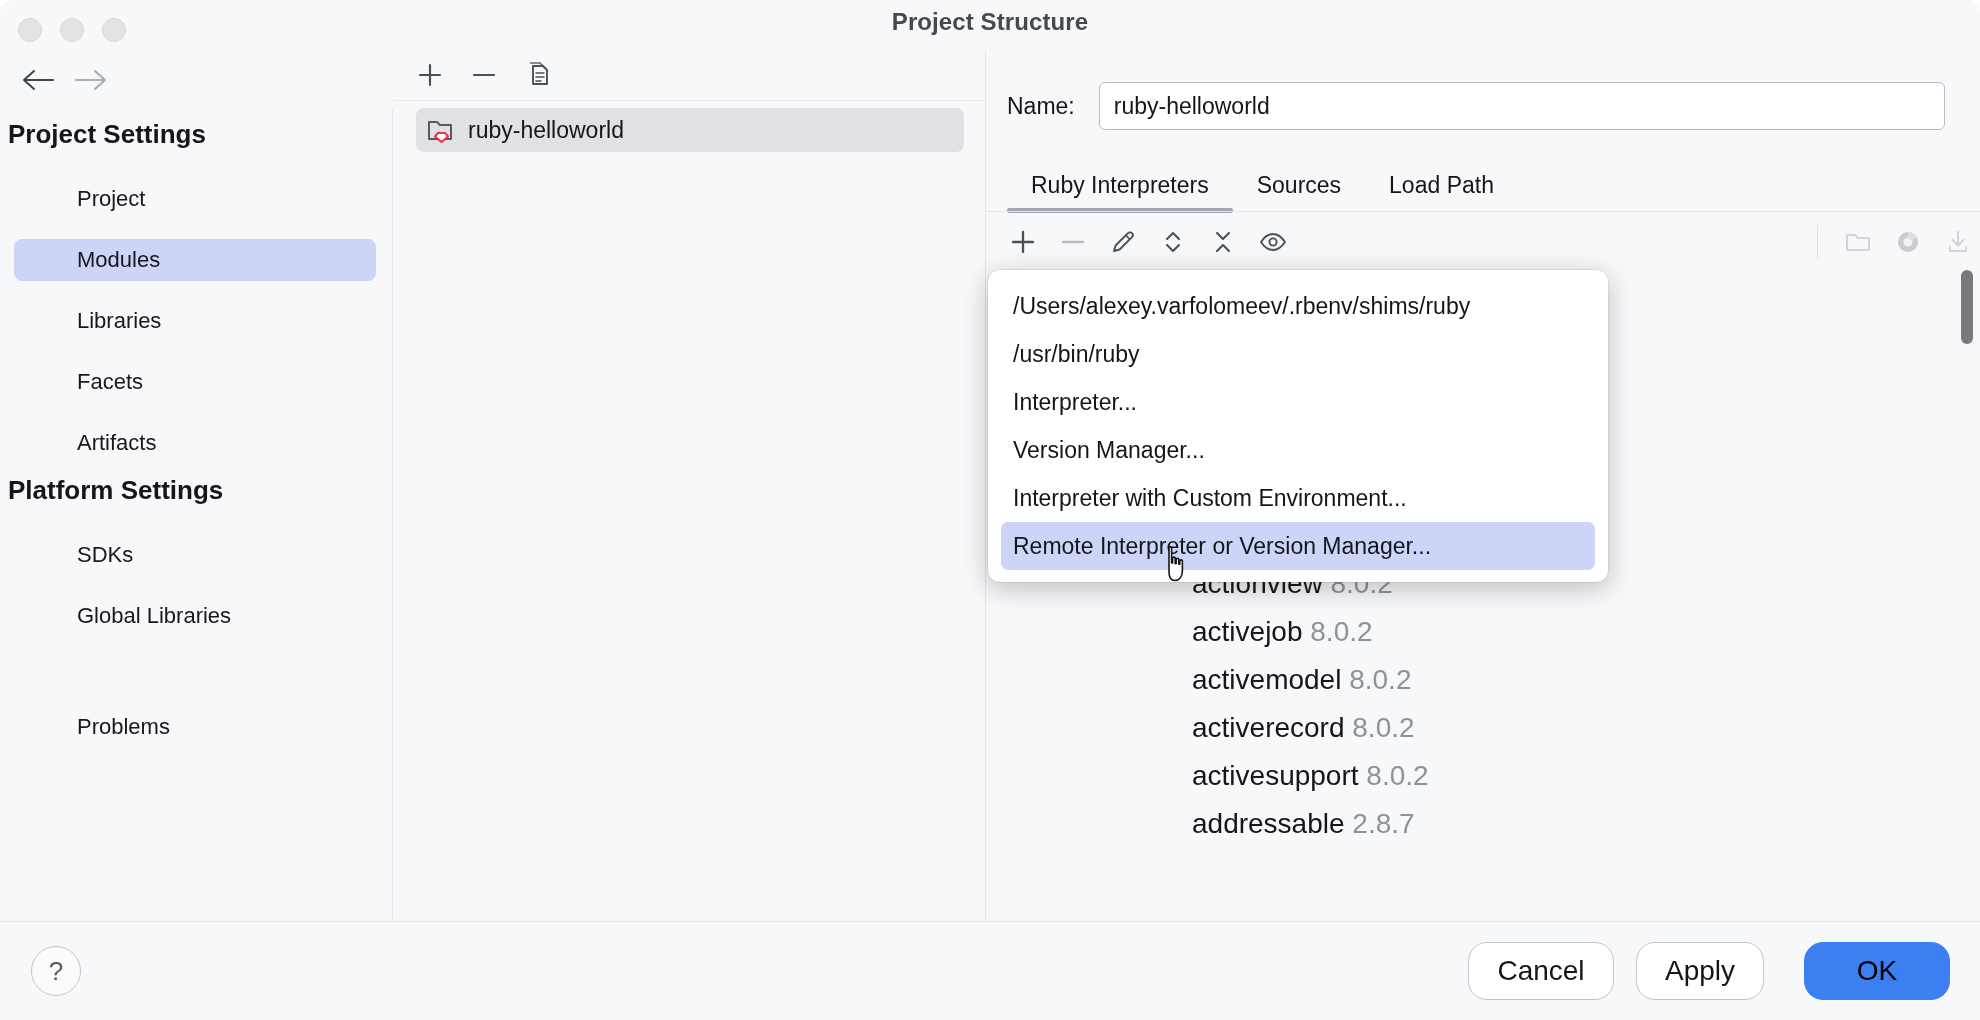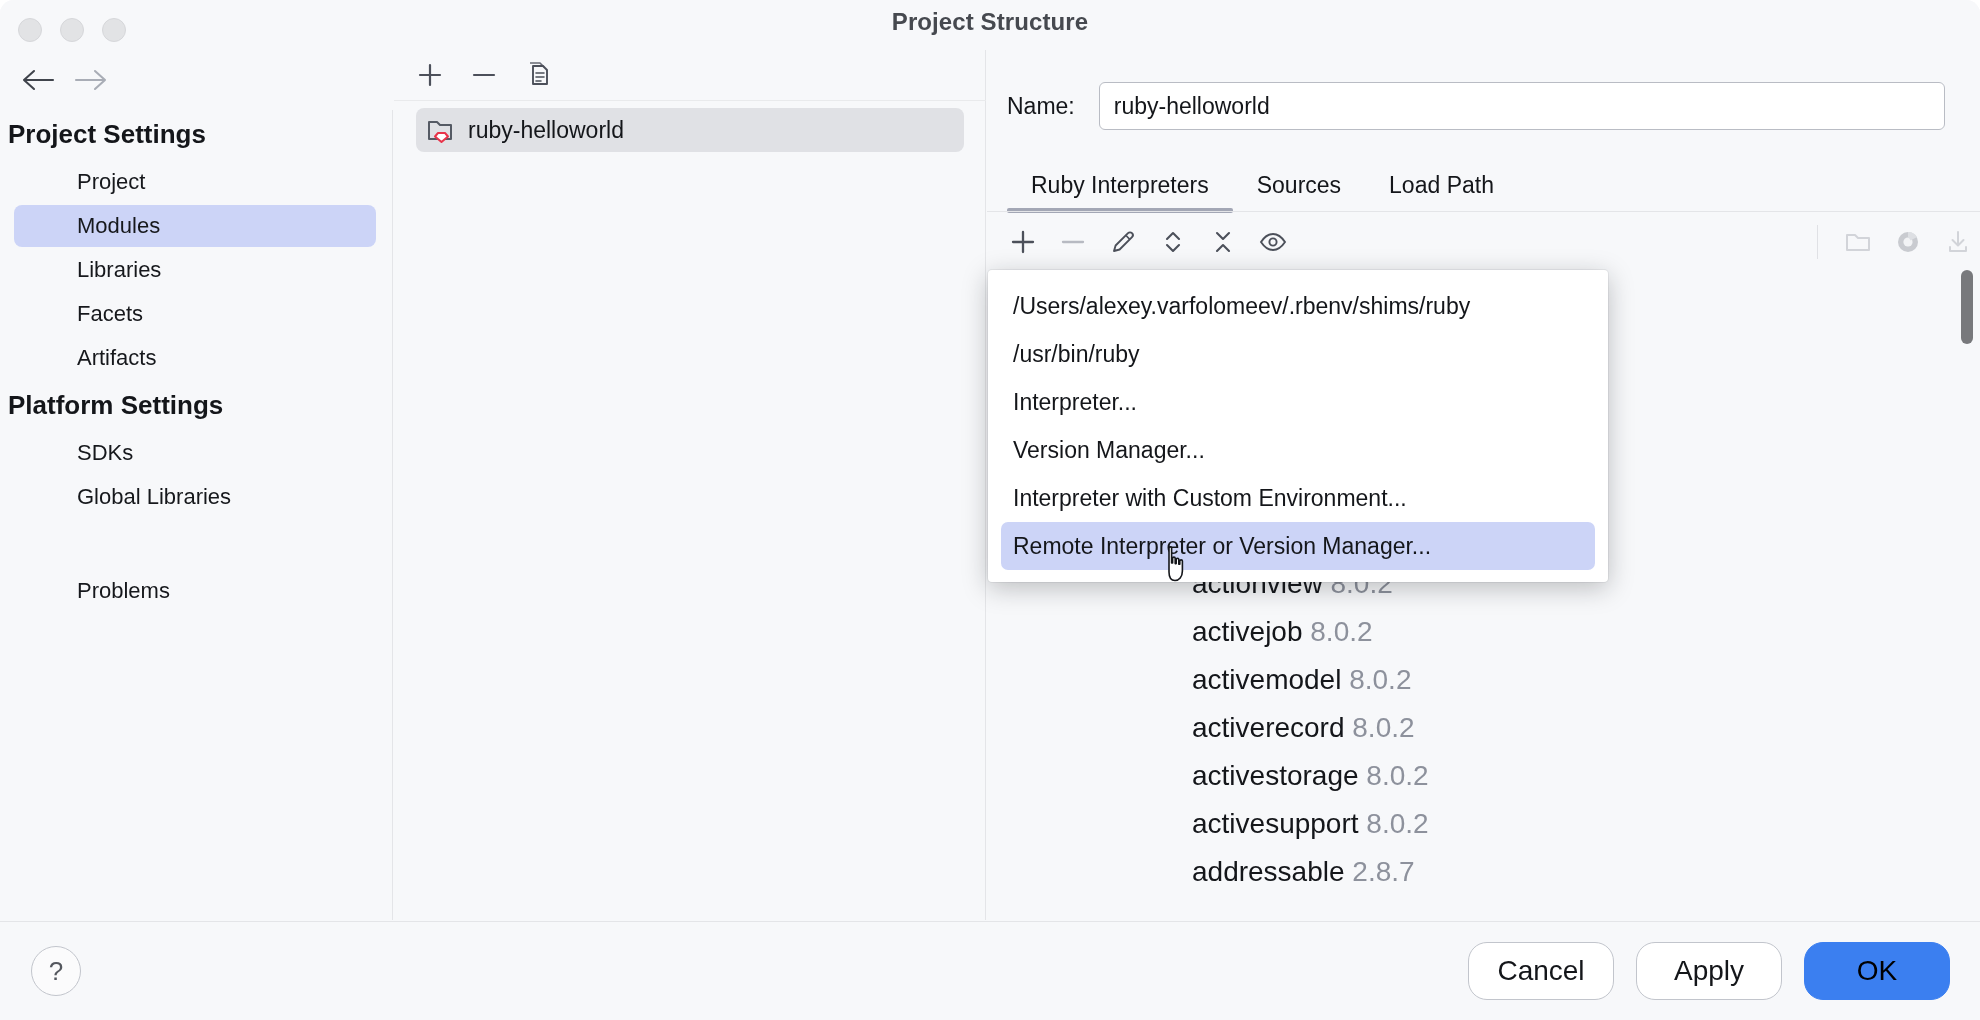--- a/index.html
+++ b/index.html
@@ -52,21 +52,21 @@
     background: #f7f8fa;
     border-right: 1px solid #e4e5e8;
   }
   .side-group {
     font-size: 26px; font-weight: bold; color: #14161a;
     padding: 9px 0 9px 8px;
   }
   .side-item {
     font-size: 22px; color: #16181c;
     height: 42px; line-height: 42px;
-    margin: 2px 16px 2px 14px;
+    margin: 19px 16px 2px 14px;
     padding-left: 63px;
     border-radius: 8px;
     white-space: nowrap;
   }
   .side-item.selected { background: #ccd4f7; }
   .side-spacer { height: 48px; }
 
   
   #midpanel {
     position: absolute; left: 394px; top: 50px; width: 592px; height: 870px;
@@ -146,21 +146,21 @@
   .gem-ver { color: #8d919c; }
   #gem-scrollbar {
     position: absolute; right: 7px; top: 270px;
     width: 12px; height: 74px; border-radius: 6px; background: #78797c;
   }
 
   
   #popup {
     position: absolute; left: 988px; top: 270px; width: 620px;
     background: #ffffff;
-    border-radius: 4px;
+    border-radius: 12px;
     box-shadow: 0 6px 26px rgba(20,22,26,.26), 0 0 0 1px rgba(20,22,26,.06);
     padding: 12px 0;
     z-index: 50;
   }
   .popup-item {
     height: 48px; line-height: 48px;
     margin: 0 13px; padding: 0 12px;
     font-size: 23px; color: #14161a;
     border-radius: 7px; white-space: nowrap;
   }
@@ -181,21 +181,21 @@
     display: flex; align-items: center; justify-content: center;
     font-size: 26px; color: #55585f;
   }
   .dlg-btn {
     position: absolute; top: 20px; height: 58px;
     border-radius: 19px; font-size: 28px;
     display: flex; align-items: center; justify-content: center;
     font-family: "Liberation Sans", sans-serif;
   }
   #btn-cancel { left: 1468px; width: 146px; background: #ffffff; border: 1px solid #c2c5cc; color: #14161a; }
-  #btn-apply  { left: 1636px; width: 146px; background: #ffffff; border: 1px solid #c2c5cc; color: #14161a; }
+  #btn-apply  { left: 1636px; width: 128px; background: #ffffff; border: 1px solid #c2c5cc; color: #14161a; }
   #btn-ok     { left: 1804px; width: 146px; background: #3b7ff0; border: 1px solid #3b7ff0; color: #000000; }
 
   svg { display: block; }
 </style>
 </head>
 <body>
 
 <div id="window">
 
   <div id="titlebar">
@@ -378,24 +378,20 @@
       </div>
       <div class="gem-row">
         <span class="gem-name">activemodel</span>
         <span class="gem-ver"> 8.0.2</span>
       </div>
       <div class="gem-row">
         <span class="gem-name">activerecord</span>
         <span class="gem-ver"> 8.0.2</span>
       </div>
       <div class="gem-row">
-        <span class="gem-name">activestorage</span>
-        <span class="gem-ver"> 8.0.2</span>
-      </div>
-      <div class="gem-row">
         <span class="gem-name">activesupport</span>
         <span class="gem-ver"> 8.0.2</span>
       </div>
       <div class="gem-row">
         <span class="gem-name">addressable</span>
         <span class="gem-ver"> 2.8.7</span>
       </div>
     </div>
   </div>
 

